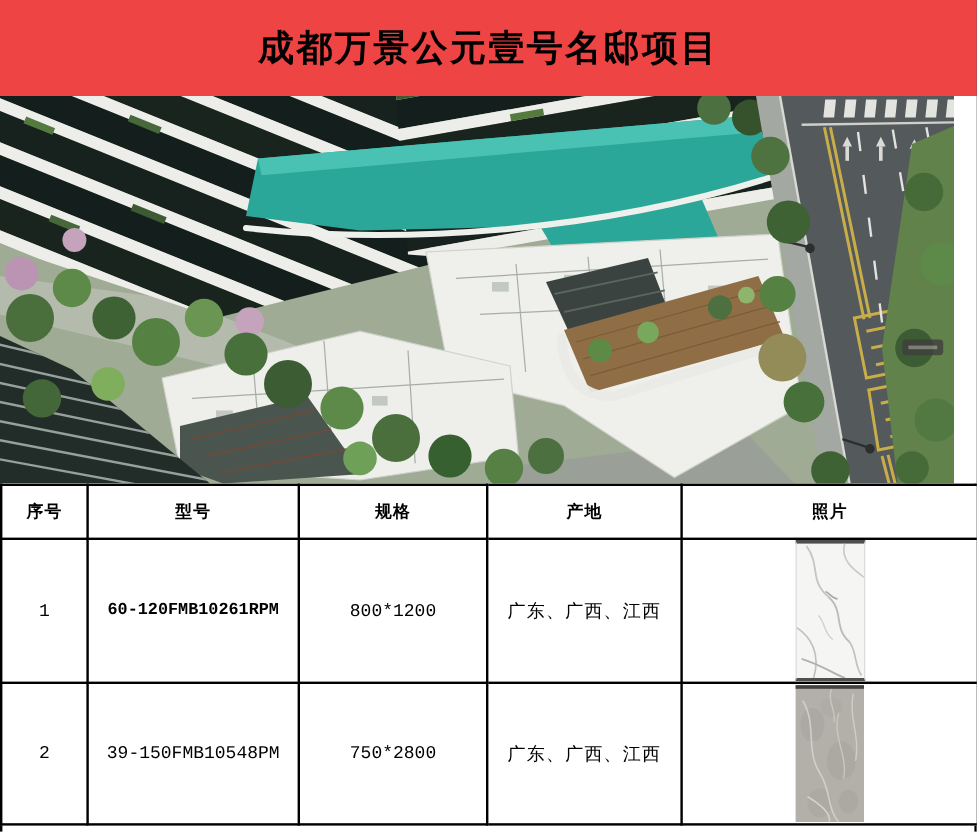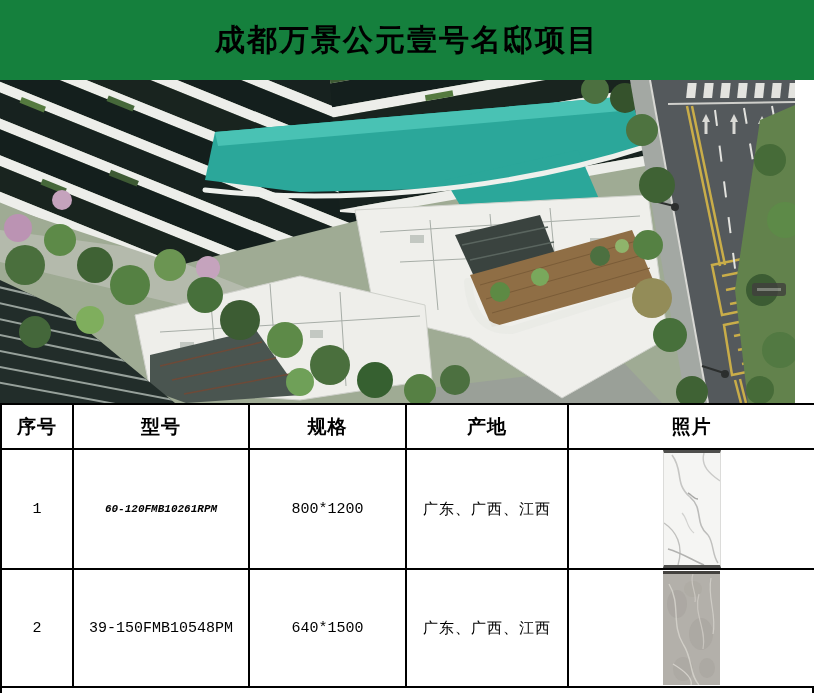--- a/index.html
+++ b/index.html
@@ -5,33 +5,33 @@
   html,body{margin:0;padding:0;}
   body{
     width:814px;height:696px;position:relative;overflow:hidden;background:#ffffff;
     font-family:"Liberation Serif","DejaVu Serif",serif;color:#000;
   }
   .edge{position:absolute;background:#000;}
   .edge-left{left:0;top:3px;width:2px;height:690px;}
   .edge-right{left:812px;top:0;width:2px;height:693px;}
 
   .title-bar{position:absolute;top:0;left:0;width:814px;height:80px;
-    display:flex;align-items:center;justify-content:center;background:#15803d;}
+    display:flex;align-items:center;justify-content:center;background:#ef4444;}
   .title-bar h1{margin:0;font-size:30px;font-weight:bold;letter-spacing:2px;}
 
   .hero{position:absolute;top:80px;left:0;width:814px;height:323px;background:#fff;}
   .hero svg{display:block;}
 
   table.spec{position:absolute;top:403px;left:0;width:814px;border-collapse:collapse;table-layout:fixed;background:#fff;}
   table.spec th,table.spec td{border:2px solid #000;text-align:center;vertical-align:middle;padding:0;overflow:hidden;}
   table.spec thead tr{height:45px;}
   table.spec tbody tr{height:118px;}
-  table.spec th{font-size:19px;font-weight:bold;letter-spacing:1px;}
+  table.spec th{font-size:14px;font-weight:bold;letter-spacing:1px;}
   td.c-no,td.c-spec,td.c-model{font-family:"Liberation Mono","DejaVu Sans Mono",monospace;font-size:15px;}
-  td.c-model.heavy{font-weight:bold;font-size:11px;letter-spacing:0;font-style:italic;}
+  td.c-model.heavy{font-weight:bold;font-size:14px;letter-spacing:0;}
   td.c-origin{font-size:15px;letter-spacing:1px;}
 
   .tile{margin:0 auto;position:relative;}
   .tile svg{display:block;}
   .tile-white{width:56px;height:112px;background:#f5f5f3;
     border-top:3px solid #4f4f4d;border-bottom:3px solid #4f4f4d;
     border-left:1px solid #dcdcda;border-right:1px solid #dcdcda;}
   .tile-gray{width:57px;height:111px;background:#b3b0aa;border-top:3px solid #44423f;}
 </style>
 </head>
@@ -304,21 +304,21 @@
             <path d="M4,96 C18,100 30,108 40,112" stroke="#b2b2b0" stroke-width="1.6"></path>
             <path d="M18,60 C24,66 22,74 30,80" stroke="#d2d2d0" stroke-width="1.2"></path>
             <path d="M24,40 c4,2 6,6 10,6" stroke="#a8a8a6" stroke-width="1.4"></path>
           </svg>
         </div>
       </td>
     </tr>
     <tr>
       <td class="c-no">2</td>
       <td class="c-model">39-150FMB10548PM</td>
-      <td class="c-spec">640*1500</td>
+      <td class="c-spec">750*2800</td>
       <td class="c-origin">广东、广西、江西</td>
       <td class="c-photo">
         <div class="tile tile-gray">
           <svg width="57" height="111" viewBox="0 0 57 111" fill="none">
             <ellipse cx="14" cy="30" rx="10" ry="14" fill="#a5a29c" opacity="0.55"></ellipse>
             <ellipse cx="38" cy="60" rx="12" ry="16" fill="#a5a29c" opacity="0.5"></ellipse>
             <ellipse cx="20" cy="95" rx="10" ry="12" fill="#a8a49e" opacity="0.5"></ellipse>
             <ellipse cx="44" cy="94" rx="8" ry="10" fill="#a5a29c" opacity="0.5"></ellipse>
             <ellipse cx="30" cy="15" rx="9" ry="8" fill="#aba79f" opacity="0.5"></ellipse>
             <path d="M6,10 C18,30 8,50 20,70" stroke="#d6d3cd" stroke-width="1.4" opacity="0.85"></path>

